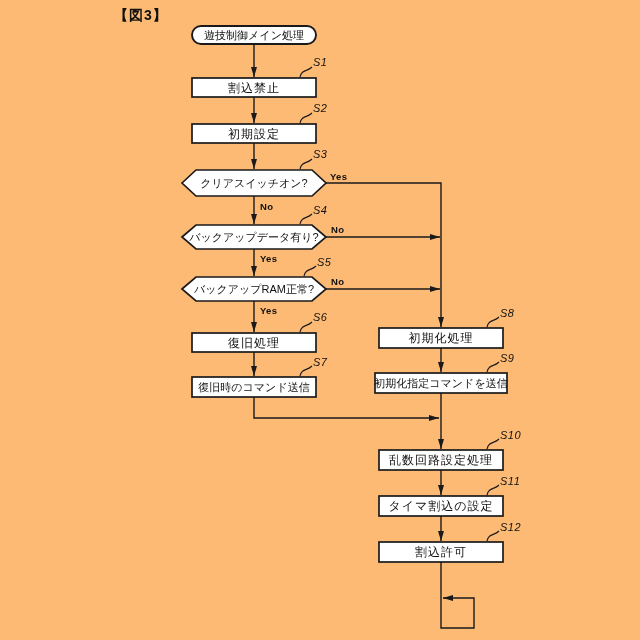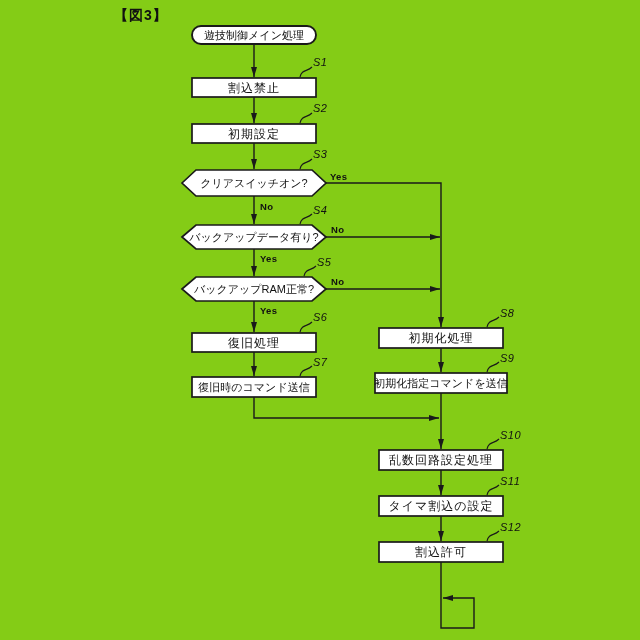--- a/index.html
+++ b/index.html
@@ -1,16 +1,16 @@
 <!DOCTYPE html>
 <html><head>
 <meta charset="utf-8">
 <style>
   html,body{margin:0;padding:0;background:#ffffff;}
-  #page{position:relative;width:640px;height:640px;background:#84cc16;overflow:hidden;
+  #page{position:relative;width:640px;height:640px;background:#fdba74;overflow:hidden;
         font-family:"Liberation Sans", sans-serif;}
   svg text{fill:#111111;dominant-baseline:central;font-family:"Liberation Sans", sans-serif;}
   .shape{fill:#ffffff;stroke:#1a1a1a;stroke-width:1.7;}
   .terminal{fill:#ffffff;stroke:#1a1a1a;stroke-width:1.9;}
   .flow{fill:none;stroke:#1a1a1a;stroke-width:1.4;}
   .leader{fill:none;stroke:#1a1a1a;stroke-width:1.1;}
   .lbl{font-size:12px;letter-spacing:1px;text-anchor:middle;}
   .lbl-sm{font-size:11px;letter-spacing:0px;text-anchor:middle;}
   .sid{font-size:11px;font-style:italic;letter-spacing:0.5px;text-anchor:start;}
   .branch{font-size:9.5px;font-weight:bold;letter-spacing:0.3px;text-anchor:start;}

